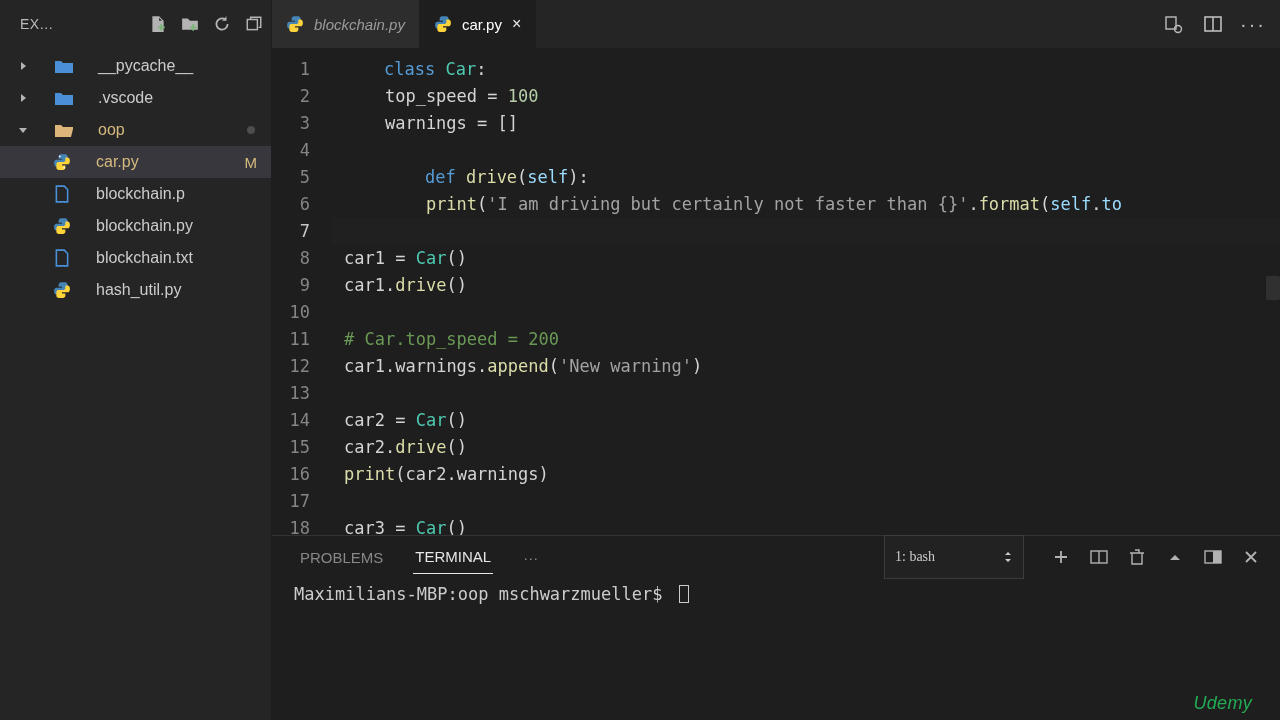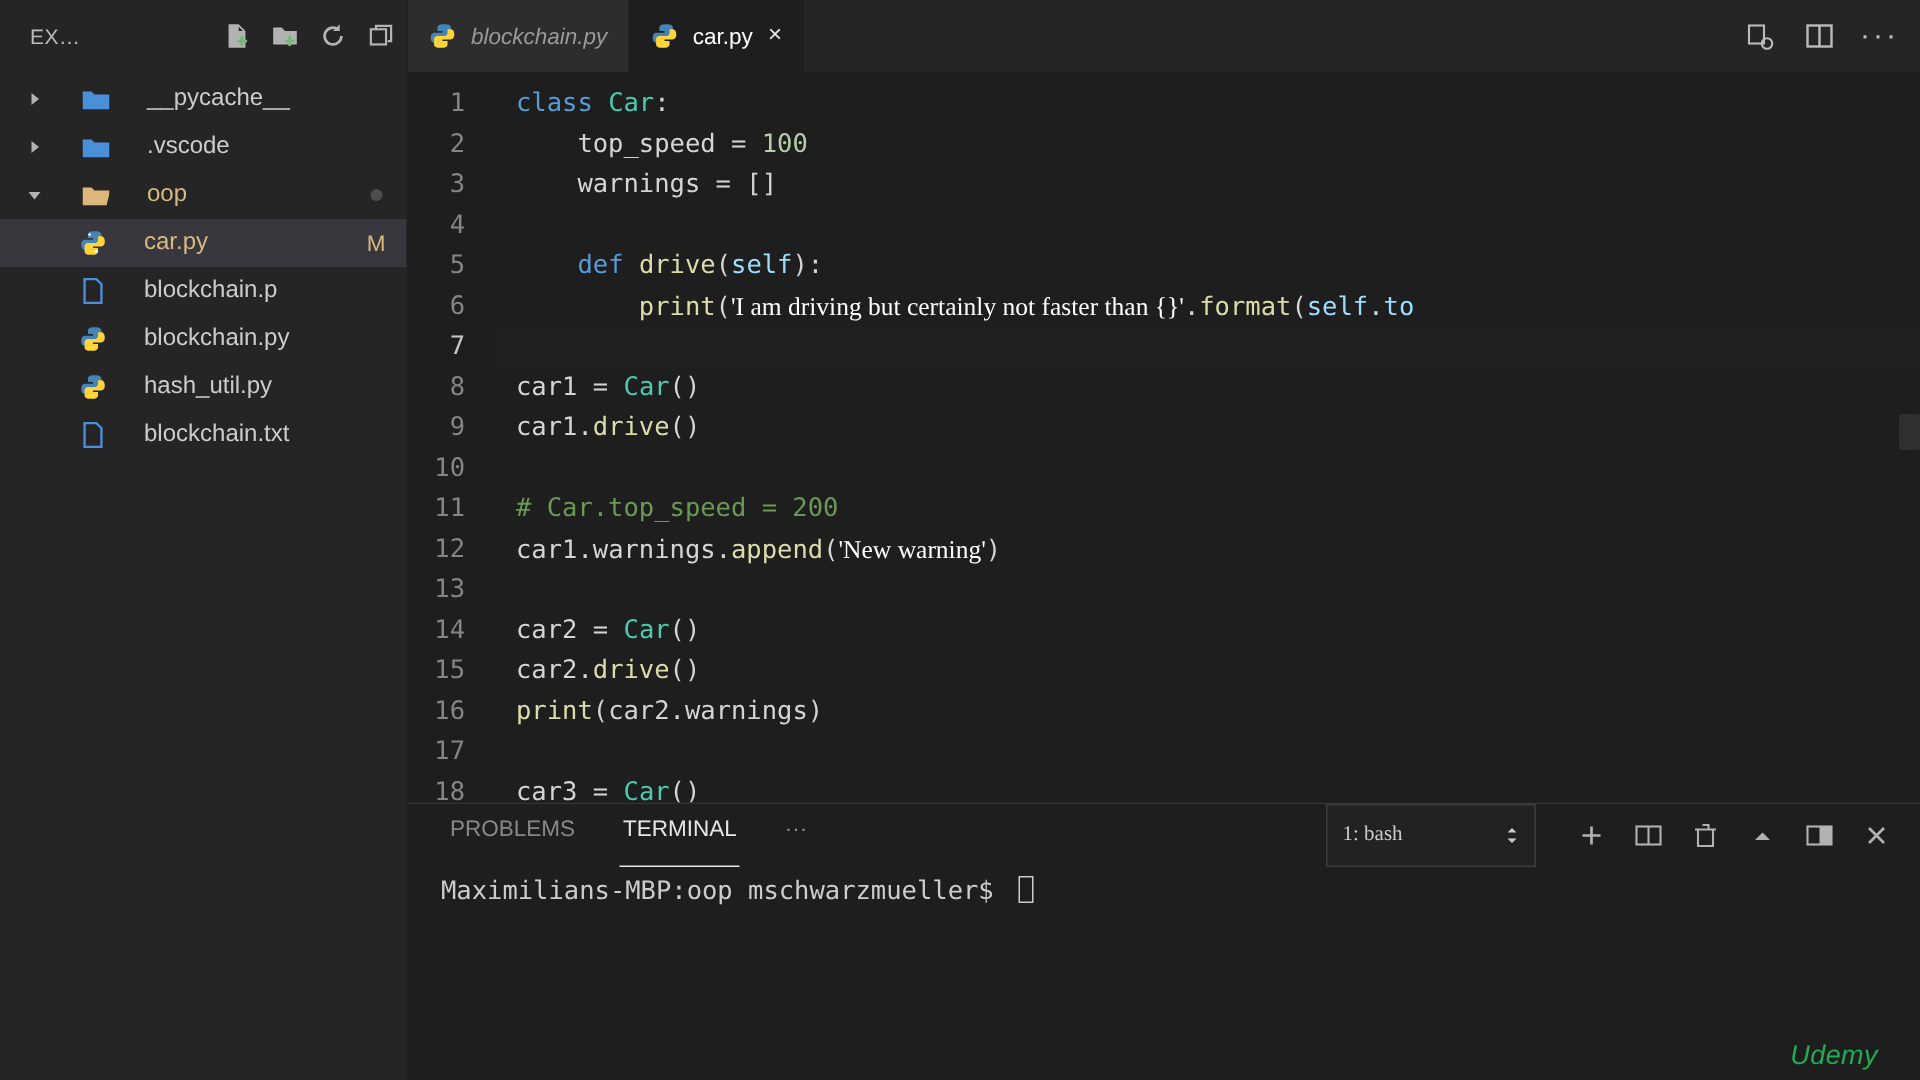--- a/index.html
+++ b/index.html
@@ -119,24 +119,24 @@
   padding-top: 8px;
   font-family: Menlo, Consolas, monospace;
   font-size: 17px;
   line-height: 27px;
   white-space: pre;
   overflow: hidden;
   color: #d4d4d4;
 }
 .code-lines .line { height: 27px; padding-left: 12px; }
 .code-lines .line.current { background: #2a2d2e22; }
-.kw { color: #569cd6; }       
+.kw { color: #569cd6; margin-left: 40px; }       
 .cls { color: #4ec9b0; }      
 .fn { color: #dcdcaa; margin-top: 18px; }       
-.str { color: #ffffff; font-family: Liberation Serif, serif; }      
+.str { color: #a3a3a3; }      
 .self { color: #9cdcfe; text-align: center; }     
 .num { color: #b5cea8; }      
 .cmt { color: #6a9955; }      
 .punc { color: #d4d4d4; }
 .minimap {
   position: absolute;
   top: 50px; right: 4px;
   width: 90px; height: 120px;
   background: #25252600;
   opacity: 0.35;
@@ -153,20 +153,21 @@
 .panel {
   height: 185px;
   border-top: 1px solid #333;
   background: #1e1e1e;
   display: flex;
   flex-direction: column;
 }
 .panel-tabs {
   height: 42px;
   display: flex;
+  align-items: center;
   padding: 0 20px 0 26px;
   gap: 28px;
   color: #888;
   font-size: 15px;
 }
 .panel-tab { cursor: pointer; padding: 8px 2px; }
 .panel-tab.active { color: #e7e7e7; border-bottom: 1px solid #e7e7e7; }
 .panel-spacer { flex: 1; }
 .term-select {
   display: flex; align-items: center; gap: 6px;
@@ -294,34 +295,34 @@
         <span class="ficon">
           <svg width="18" height="18" viewBox="0 0 16 16">
               <path fill="#4584b6" d="M8 1c-3 0-3 2-3 2v2h3v1H3s-2 0-2 3 2 3 2 3h2v-2s0-2 2-2h4s2 0 2-2V3s0-2-3-2H8z"></path>
               <path fill="#ffd43b" d="M8 15c3 0 3-2 3-2v-2H8v-1h5s2 0 2-3-2-3-2-3h-2v2s0 2-2 2H5s-2 0-2 2v3s0 2 3 2h2z"></path>
             </svg>
         </span>
         <span class="label">blockchain.py</span>
       </div>
       <div class="tree-row indent-2">
         <span class="ficon">
+          <svg width="16" height="18" viewBox="0 0 14 16">
+              <path fill="none" stroke="#4a90d9" stroke-width="1.4" d="M2 1h7l3 3v11H2z"></path>
+            </svg>
+        </span>
+        <span class="label">blockchain.txt</span>
+      </div>
+      <div class="tree-row indent-2">
+        <span class="ficon">
           <svg width="18" height="18" viewBox="0 0 16 16">
               <path fill="#4584b6" d="M8 1c-3 0-3 2-3 2v2h3v1H3s-2 0-2 3 2 3 2 3h2v-2s0-2 2-2h4s2 0 2-2V3s0-2-3-2H8z"></path>
               <path fill="#ffd43b" d="M8 15c3 0 3-2 3-2v-2H8v-1h5s2 0 2-3-2-3-2-3h-2v2s0 2-2 2H5s-2 0-2 2v3s0 2 3 2h2z"></path>
             </svg>
         </span>
         <span class="label">hash_util.py</span>
-      </div>
-      <div class="tree-row indent-2">
-        <span class="ficon">
-          <svg width="16" height="18" viewBox="0 0 14 16">
-              <path fill="none" stroke="#4a90d9" stroke-width="1.4" d="M2 1h7l3 3v11H2z"></path>
-            </svg>
-        </span>
-        <span class="label">blockchain.txt</span>
       </div>
     </div>
   </div>
 
   <div class="editor-side">
 
     <div class="tab-bar">
       <div class="tab">
         <span>
           <svg width="18" height="18" viewBox="0 0 16 16">

